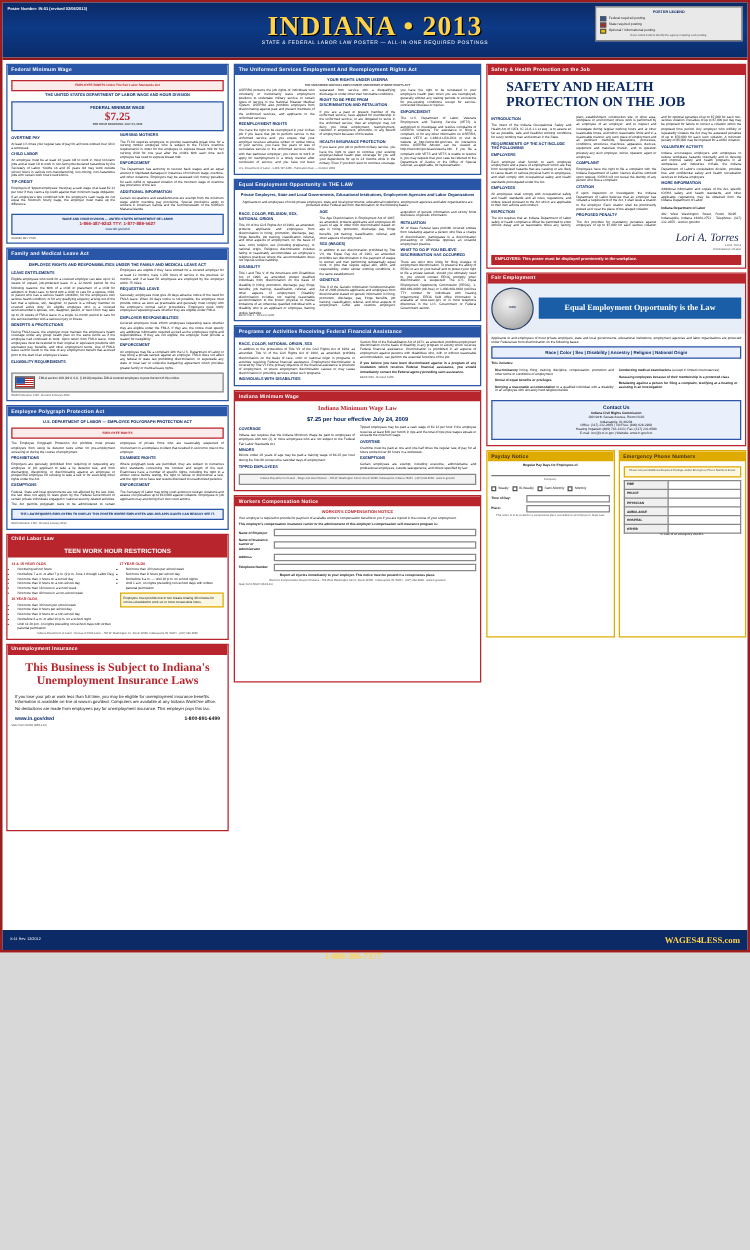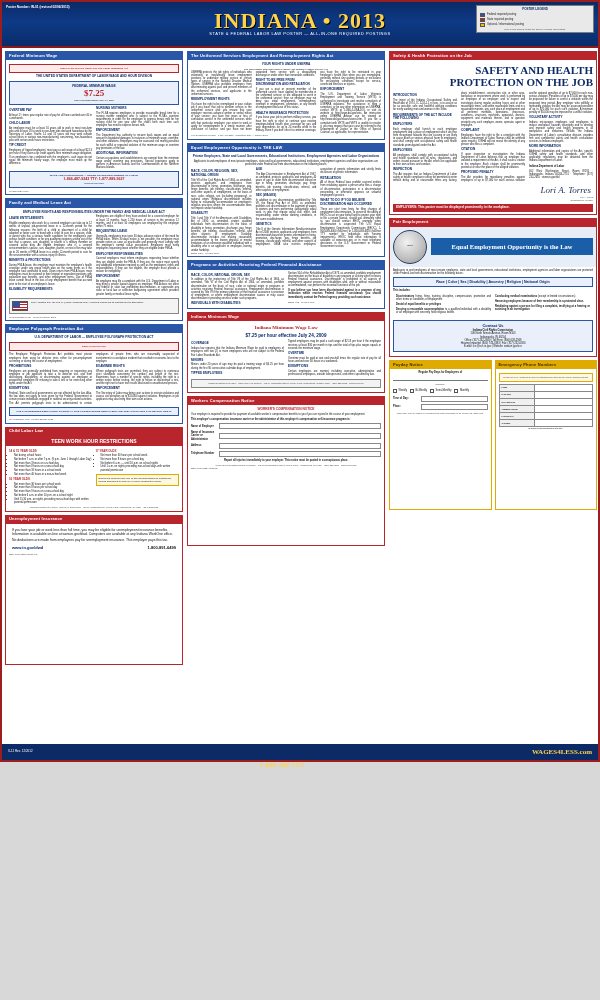--- a/index.html
+++ b/index.html
@@ -116,21 +116,21 @@
   .box {
     border:1px solid #888; background:#f3f3f3;
     padding:2px; margin:2px 0; font-size:2.5px;
   }
   .box.blue { border-color:#2a56a8; background:#eaf0fb; }
   .box.red  { border-color:#b9252c; background:#fbeceb; }
   .box.yellow { border-color:#e0ab00; background:#fff8e0; }
 
   
   .safety-title {
-    text-align:right; color:#0b2a66; font-weight:bold;
+    text-align:left; color:#0b2a66; font-weight:bold;
     font-size:11px; line-height:1.05; margin:3px 0 4px 12px;
     font-family:"Liberation Serif", serif;
   }
   .sig { font-family:"Liberation Serif", serif; font-style:italic; font-size:9px; color:#1b2a50; text-align:right; margin:3px 2px 0 0;}
   .emp-note { background:#b9252c; color:#fff; font-weight:bold; font-size:3.2px; padding:2px 3px; margin-top:2px; }
 
   
   .eeo-band {
     background:#1b5ea8; color:#fff; text-align:center;
     font-weight:bold; font-size:6.5px; padding:5px 2px;
@@ -351,20 +351,21 @@
               <div class="box yellow">Employers must provide one or two breaks totaling 30 minutes for minors scheduled to work six or more consecutive hours.</div>
             </div>
           </div>
           <div class="tiny center">Indiana Department of Labor · Bureau of Child Labor · 402 W. Washington St., Room W195, Indianapolis, IN 46204 · (317) 232-2655</div>
         </div>
       </div>
 
       <div class="card" style="min-height:150px">
         <div class="hd">Unemployment Insurance</div>
         <div class="bd">
+          <div class="ui-big">This Business is Subject to Indiana's Unemployment Insurance Laws</div>
           <div class="ui-note">If you lose your job or work less than full time, you may be eligible for unemployment insurance benefits. Information is available on-line at www.in.gov/dwd. Computers are available at any Indiana WorkOne office.</div>
           <div class="ui-note">No deductions are made from employees pay for unemployment insurance. This employer pays this tax.</div>
           <div class="ui-foot">
             <span class="bold blue" style="font-size:4px">www.in.gov/dwd</span>
             <span class="bold" style="font-size:4px">1-800-891-6499</span>
           </div>
           <div class="tiny">State Form 52192 (R5/11-12)</div>
         </div>
       </div>
 

